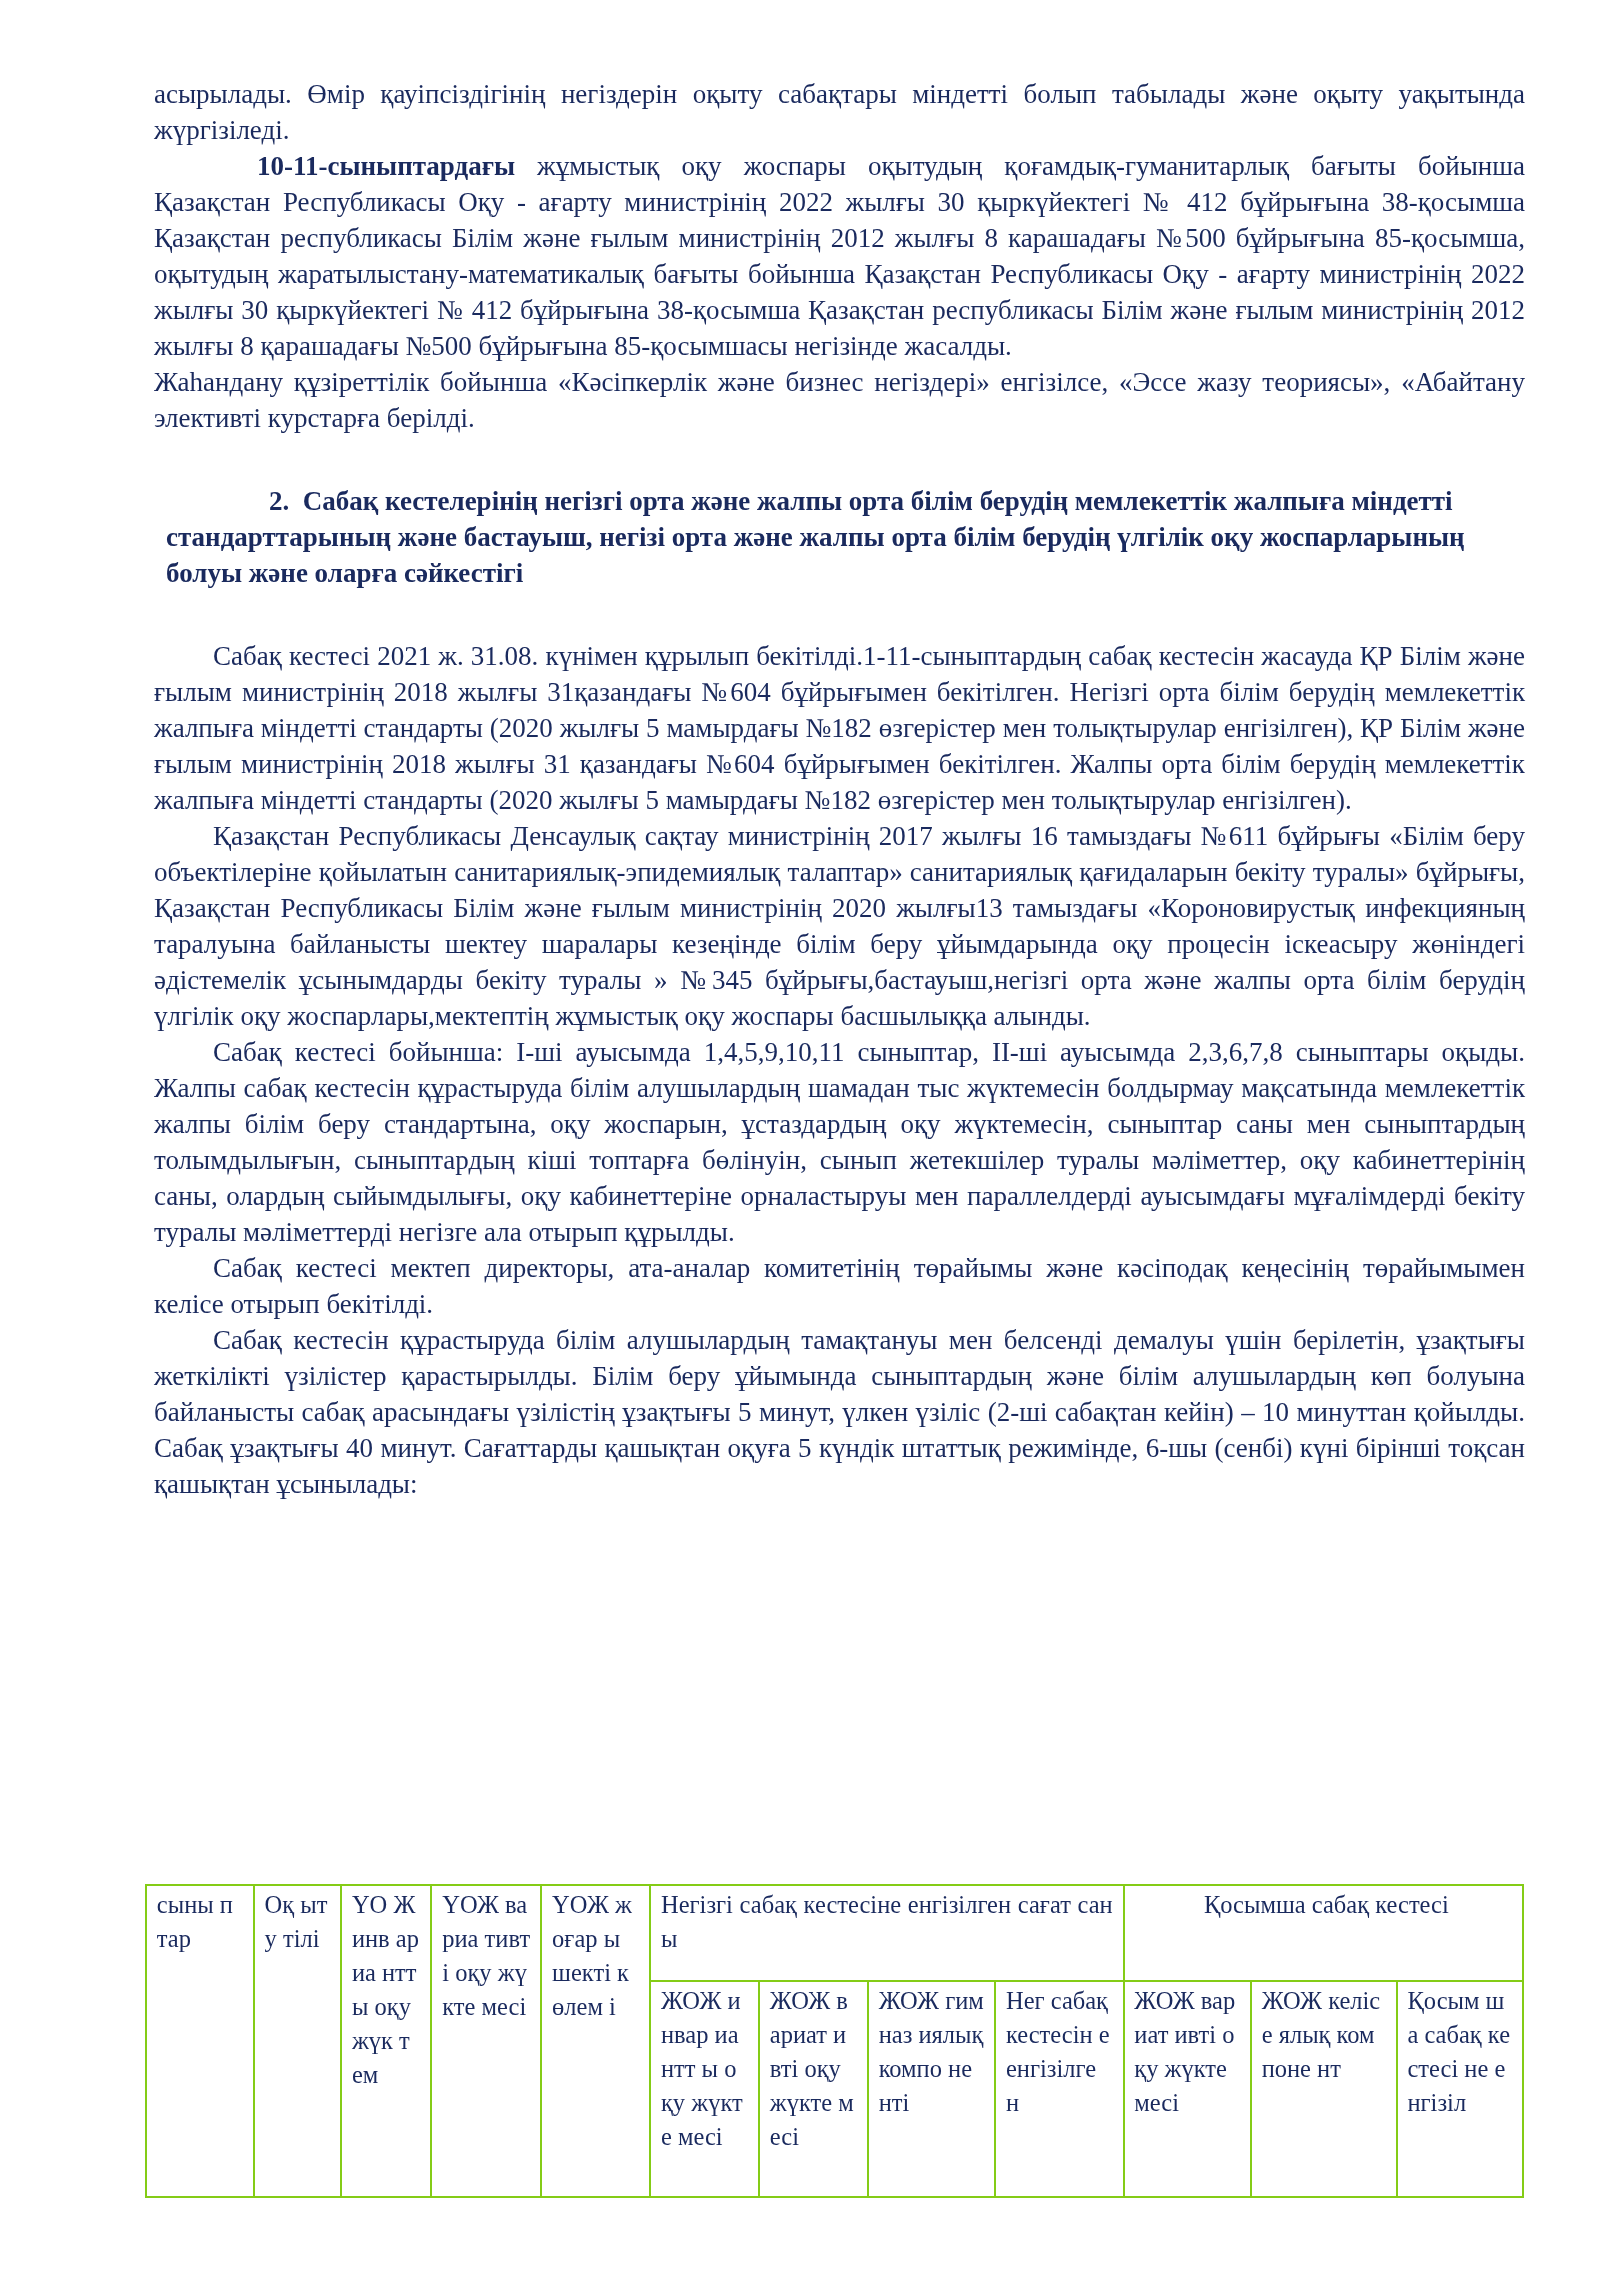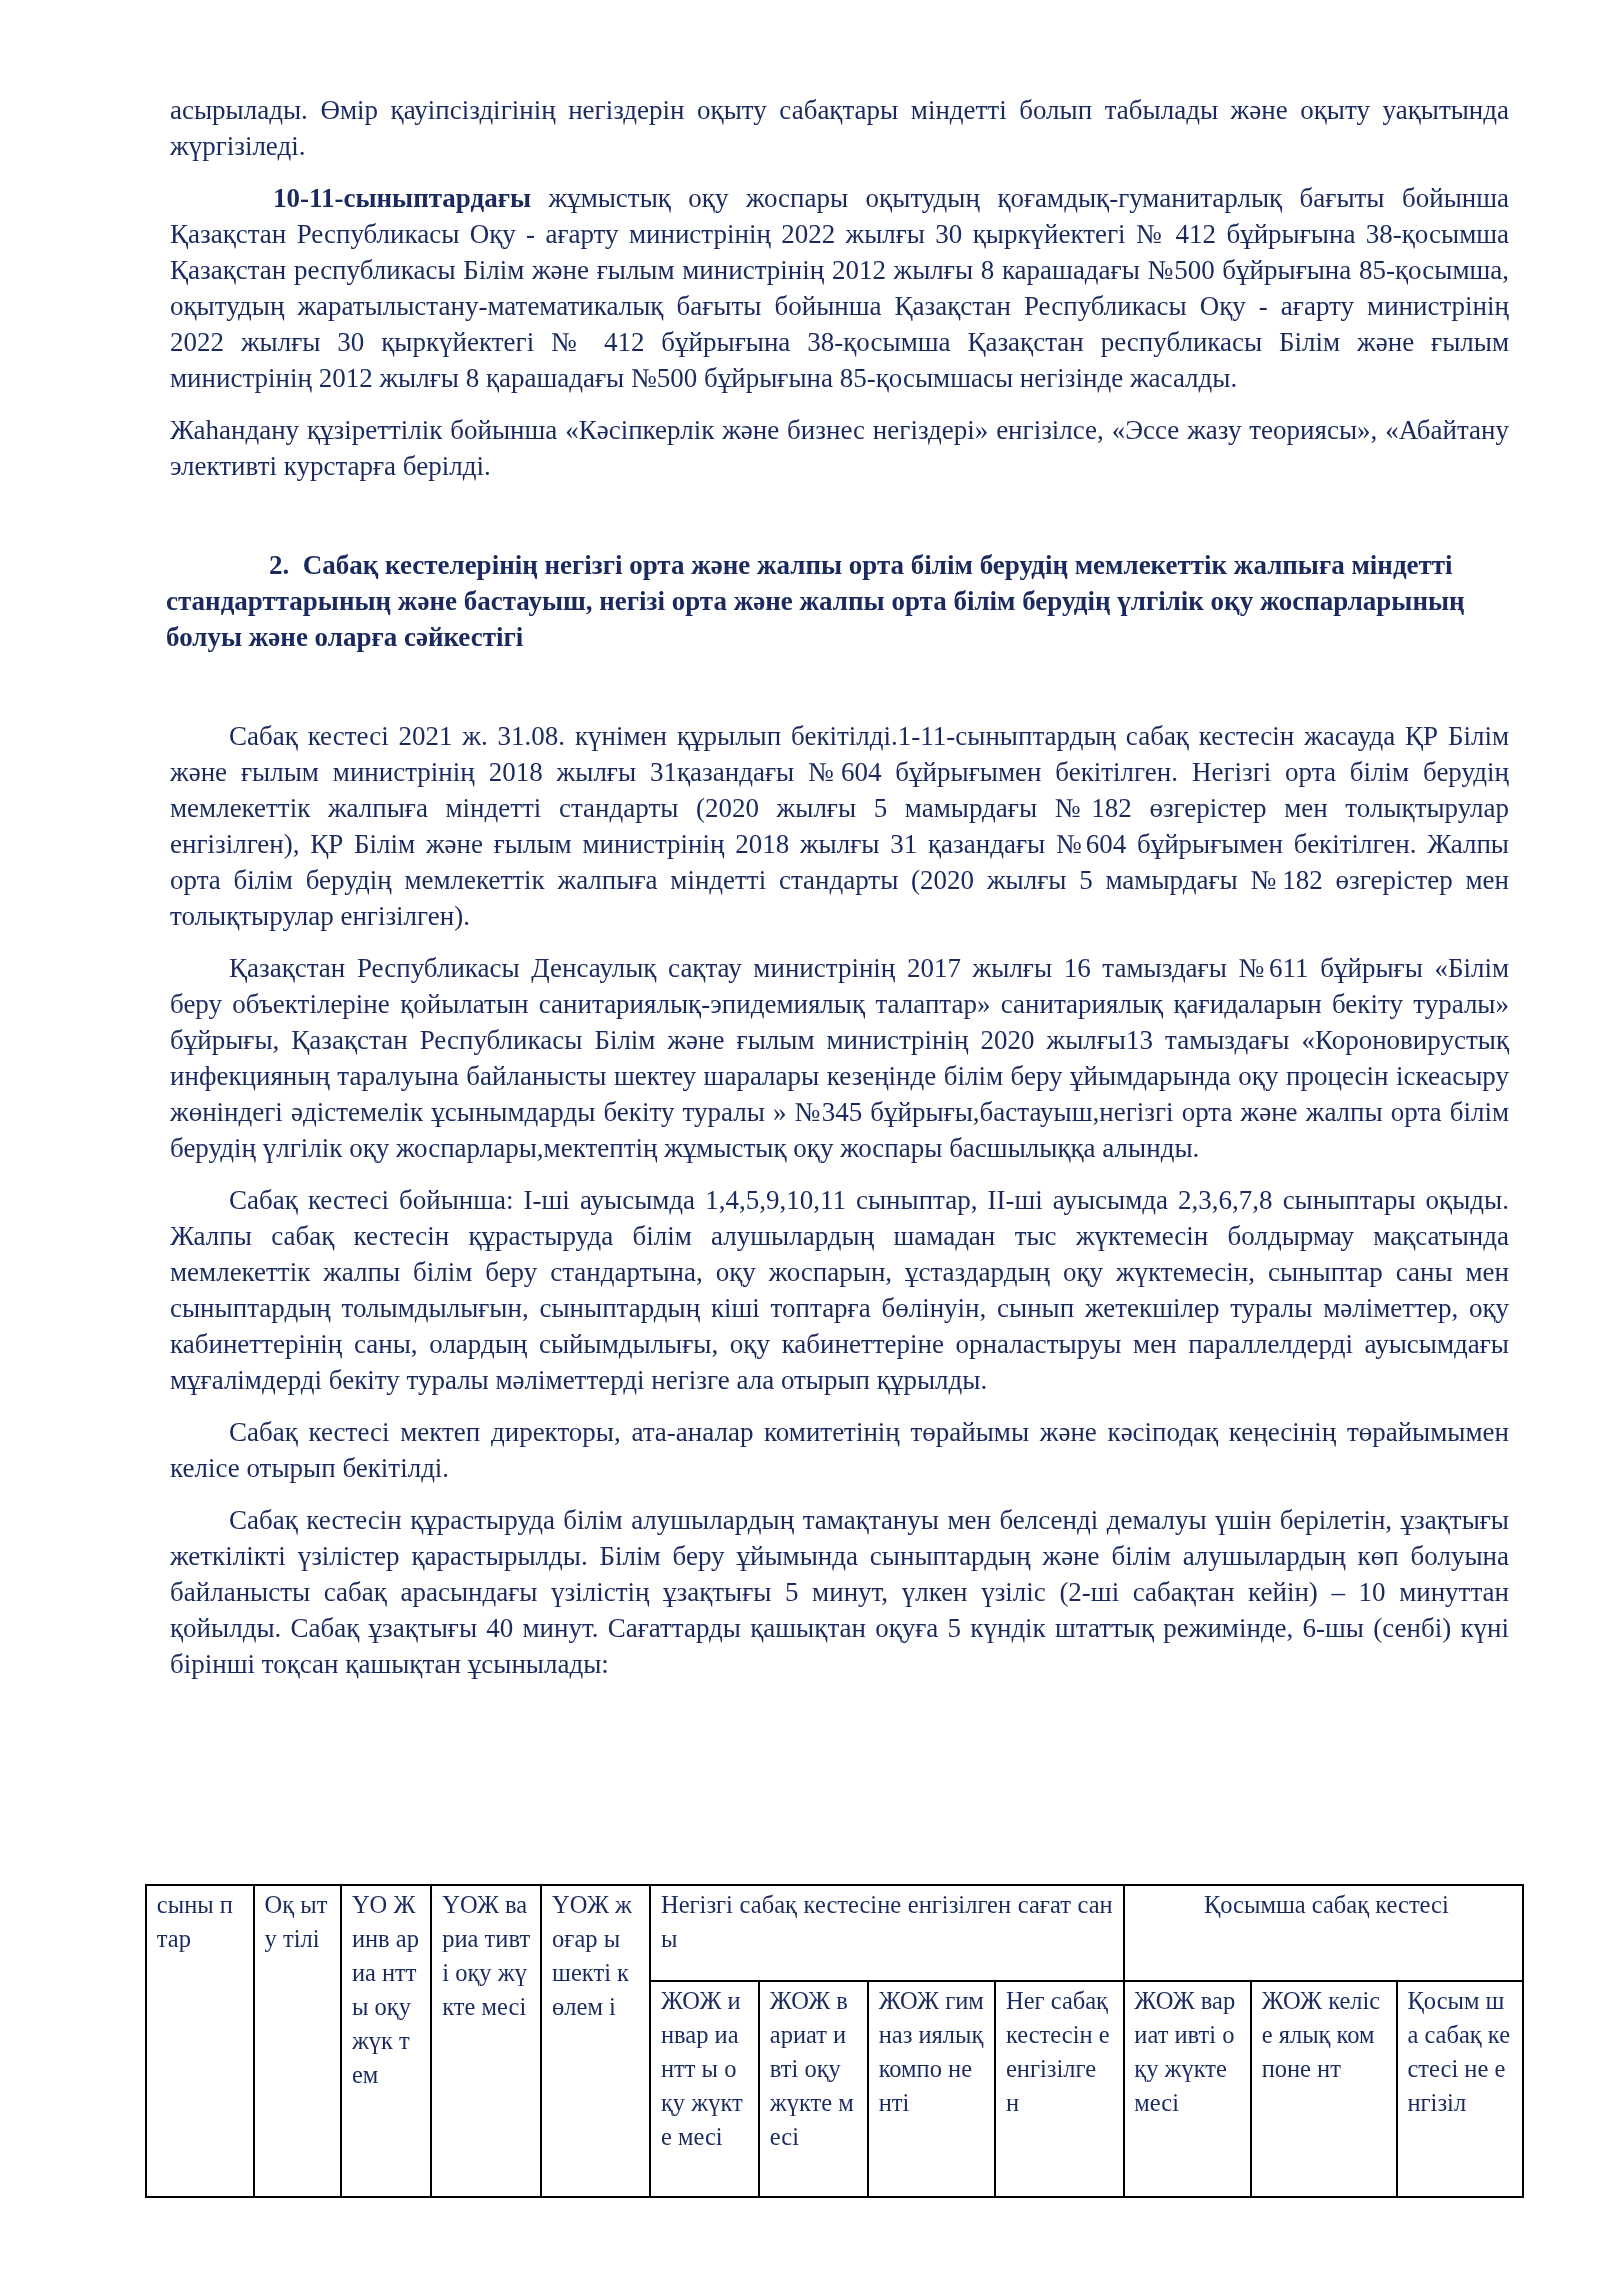--- a/index.html
+++ b/index.html
@@ -1,28 +1,28 @@
 <!DOCTYPE html>
 <html><head>
 <meta charset="utf-8">
 <style>
   html, body { margin: 0; padding: 0; background: #ffffff; }
   body { width: 1621px; height: 2293px; position: relative; overflow: hidden;
          font-family: "Liberation Serif", "DejaVu Serif", serif; color: #1a2a5e; }
   .page { position: absolute; left: 154px; top: 76px; width: 1371px; }
-  p { margin: 16px; font-size: 27px; line-height: 36px; text-align: justify; }
+  p { margin: 0; font-size: 27px; line-height: 36px; text-align: justify; }
   .indent { text-indent: 59px; }
   .indent-big { text-indent: 103px; }
   .bold { font-weight: bold; }
   .spacer { height: 35px; }
   h2 { margin: 12px; font-size: 27px; line-height: 36px; font-weight: bold; text-align: left; }
   h2 .num { display: inline-block; padding-left: 103px; }
   table { position: absolute; left: 145px; top: 1884px; width: 1379px; border-collapse: collapse;
           font-size: 24.5px; line-height: 34px; color: #1a2a5e; }
-  td { border: 2px solid #000000; vertical-align: top; padding: 2px 9.8px 0 9.8px; word-break: break-all; }
+  td { border: 2px solid #84cc16; vertical-align: top; padding: 2px 9.8px 0 9.8px; word-break: break-all; }
   td.hdr-wide { text-align: justify; border-radius: 26px; }
   td.hdr-center { text-align: center; padding-left: 16px; }
 </style>
 </head>
 <body>
 
 <div class="page">
   <p>асырылады. Өмір қауіпсіздігінің негіздерін оқыту сабақтары міндетті болып табылады және оқыту уақытында жүргізіледі.</p>
   <p class="indent-big"><span class="bold">10-11-сыныптардағы</span><span>  жұмыстық оқу жоспары оқытудың қоғамдық-гуманитарлық бағыты бойынша Қазақстан Республикасы Оқу - ағарту министрінің 2022 жылғы 30 қыркүйектегі № 412 бұйрығына 38-қосымша Қазақстан  республикасы Білім және ғылым министрінің 2012 жылғы 8 карашадағы №500 бұйрығына 85-қосымша, оқытудың жаратылыстану-математикалық бағыты бойынша Қазақстан Республикасы Оқу - ағарту министрінің 2022 жылғы 30 қыркүйектегі № 412 бұйрығына 38-қосымша Қазақстан республикасы Білім және ғылым министрінің 2012 жылғы 8 қарашадағы №500 бұйрығына 85-қосымшасы негізінде жасалды.</span></p>
   <p>Жаһандану құзіреттілік бойынша «Кәсіпкерлік және бизнес негіздері» енгізілсе, «Эссе жазу теориясы», «Абайтану элективті курстарға берілді.</p>

